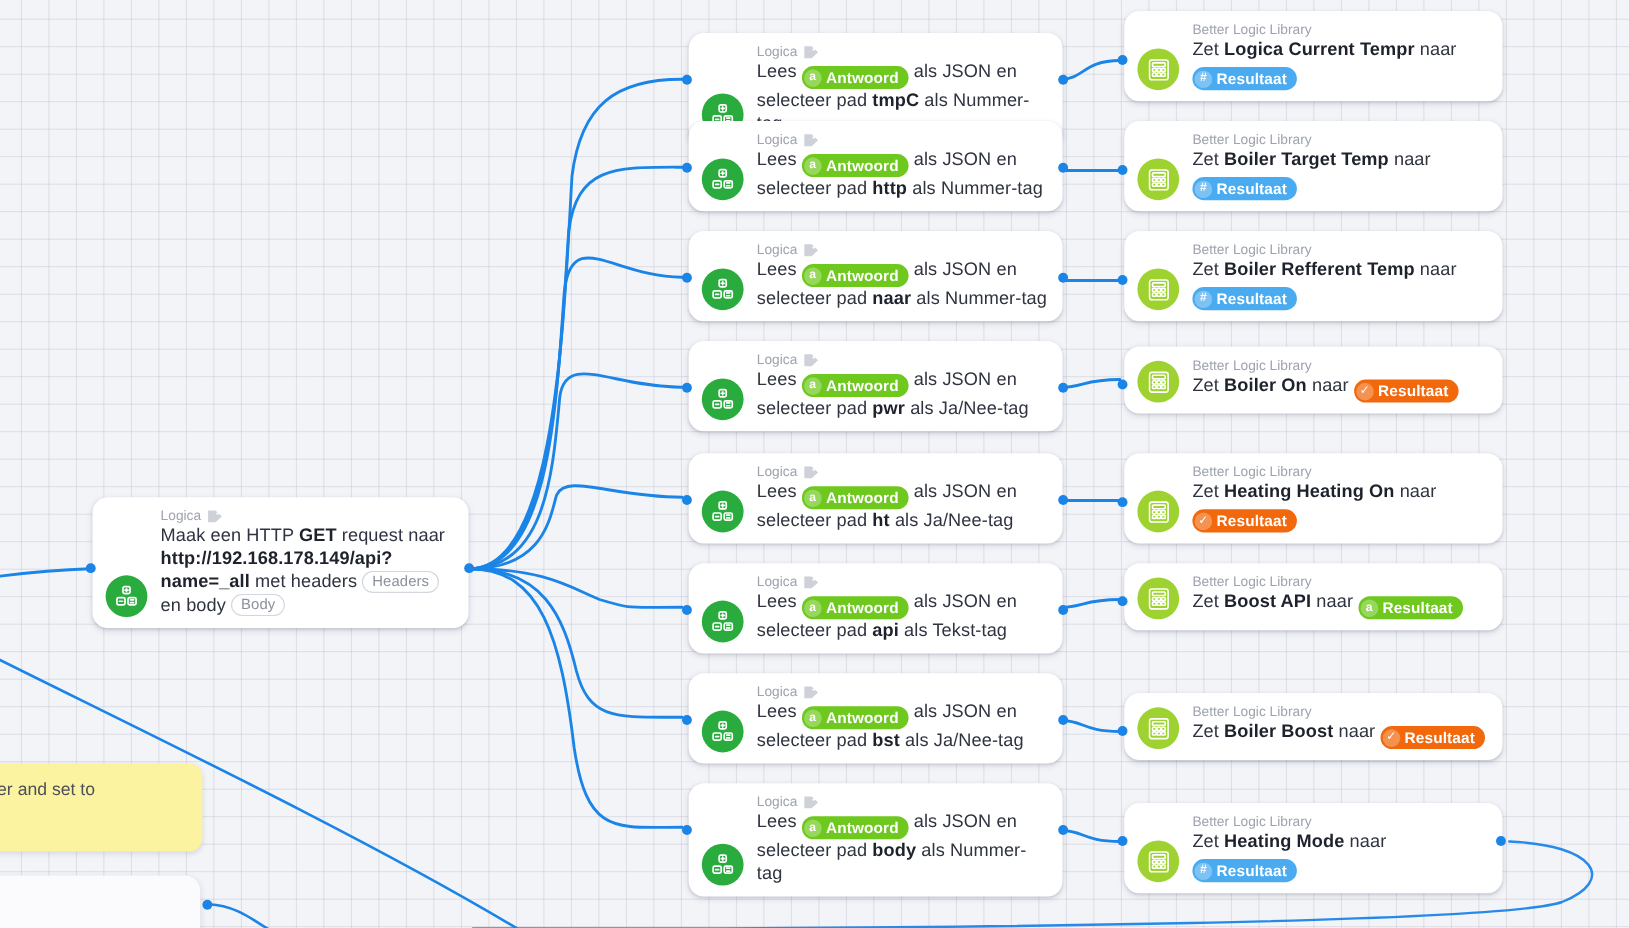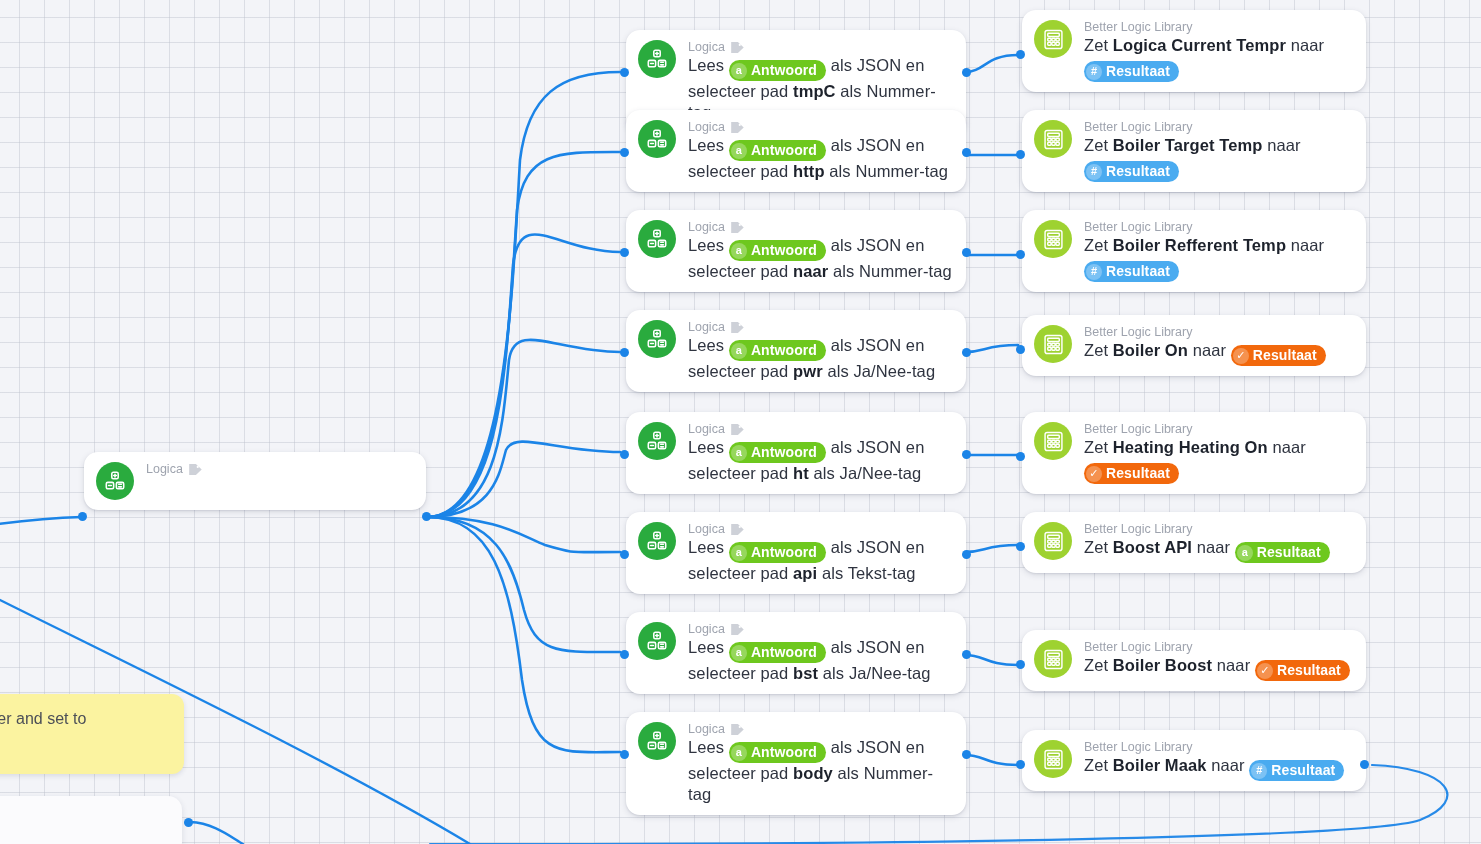--- a/index.html
+++ b/index.html
@@ -21,21 +21,21 @@
   }
   #edges{position:absolute;left:0;top:0;width:1481px;height:844px;pointer-events:none;}
 
   
   .node{
     position:absolute;
     background:#ffffff;
     border-radius:14px;
     box-shadow:0 2px 6px rgba(30,40,70,.13), 0 1px 2px rgba(30,40,70,.10);
     box-sizing:border-box;
-    display:flex;align-items:flex-start;
+    display:flex;align-items:flex-end;
     padding:10px 14px 10px 12px;
   }
   .node .ico{
     flex:0 0 auto;width:38px;height:38px;border-radius:50%;
     display:flex;align-items:center;justify-content:center;
     margin-right:12px;
   }
   .node .body{flex:1 1 auto;min-width:0;}
   .kicker{
     font-size:12.5px;color:#9ea3ae;line-height:15px;
@@ -144,20 +144,23 @@
     <div class="body">
       <div class="kicker">
         <span>Logica</span>
         <span class="tag-ico">
           <svg width="15" height="13" viewBox="0 0 16 14">
               <path d="M1.2 1.2h7.2l6.3 5.8-6.3 5.8H1.2z" fill="#ced1d8"></path>
               <circle cx="10.4" cy="4.2" r="1.15" fill="#fff"></circle>
             </svg>
         </span>
       </div>
+      <div class="ttl">
+        <span>Maak een HTTP </span><b>GET</b><span> request naar </span><b>http://192.168.178.149/api?name=_all</b><span> met headers </span><span class="chip">Headers</span><span> en body </span><span class="chip">Body</span>
+      </div>
     </div>
   </div>
   <div class="port" style="left:78px;top:512px;"></div>
   <div class="port" style="left:422px;top:512px;"></div>
 
   <div id="read-layer">
       <div class="node" style="left: 626px; top: 30px; width: 340px;">
         <div class="ico ico-logica">
           <svg width="22" height="22" viewBox="0 0 24 24" fill="none" stroke="#fff" stroke-width="1.7">
             <rect x="8.5" y="2.5" width="7" height="7" rx="1.6"></rect>
@@ -554,21 +557,21 @@
             <rect x="14.6" y="10.6" width="3.4" height="3" rx="0.7"></rect>
             <rect x="6" y="15" width="3.4" height="3" rx="0.7"></rect>
             <rect x="10.3" y="15" width="3.4" height="3" rx="0.7"></rect>
             <rect x="14.6" y="15" width="3.4" height="3" rx="0.7"></rect>
           </svg>
         </div>
         <div class="body">
           <div class="kicker">
             <span>Better Logic Library</span>
           </div>
-          <div class="ttl"><span>Zet </span><b>Boiler Maak</b><span> naar </span><span class="badge b-blue">
+          <div class="ttl"><span>Zet </span><b>Heating Mode</b><span> naar </span><span class="badge b-blue">
               <span class="dot">#</span>
               <span>Resultaat</span>
             </span></div>
         </div>
       </div>
       <div class="port" style="left: 1016px; top: 760px;"></div>
       <div class="port" style="left: 1360px; top: 760px;"></div>
     </div>
 
   <div class="note" style="left:-72px;top:694px;width:256px;height:80px;">

